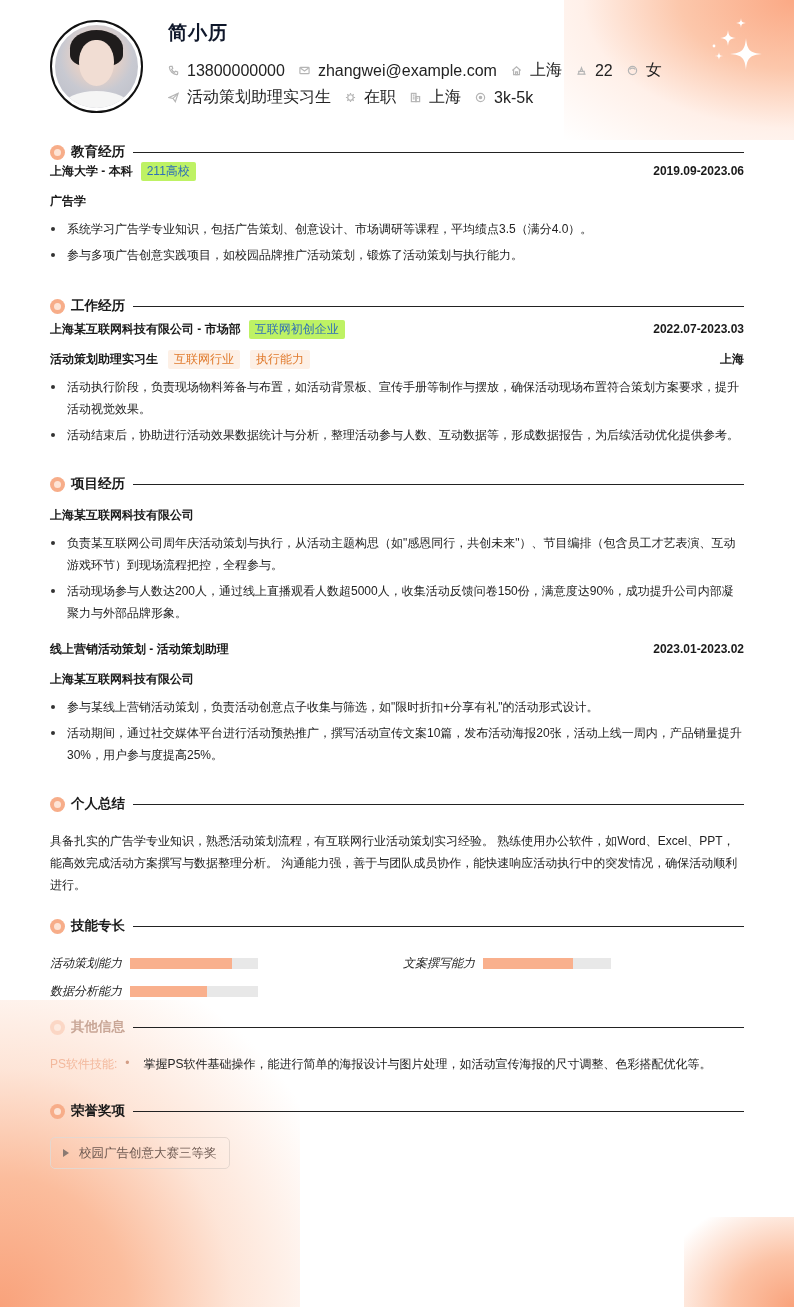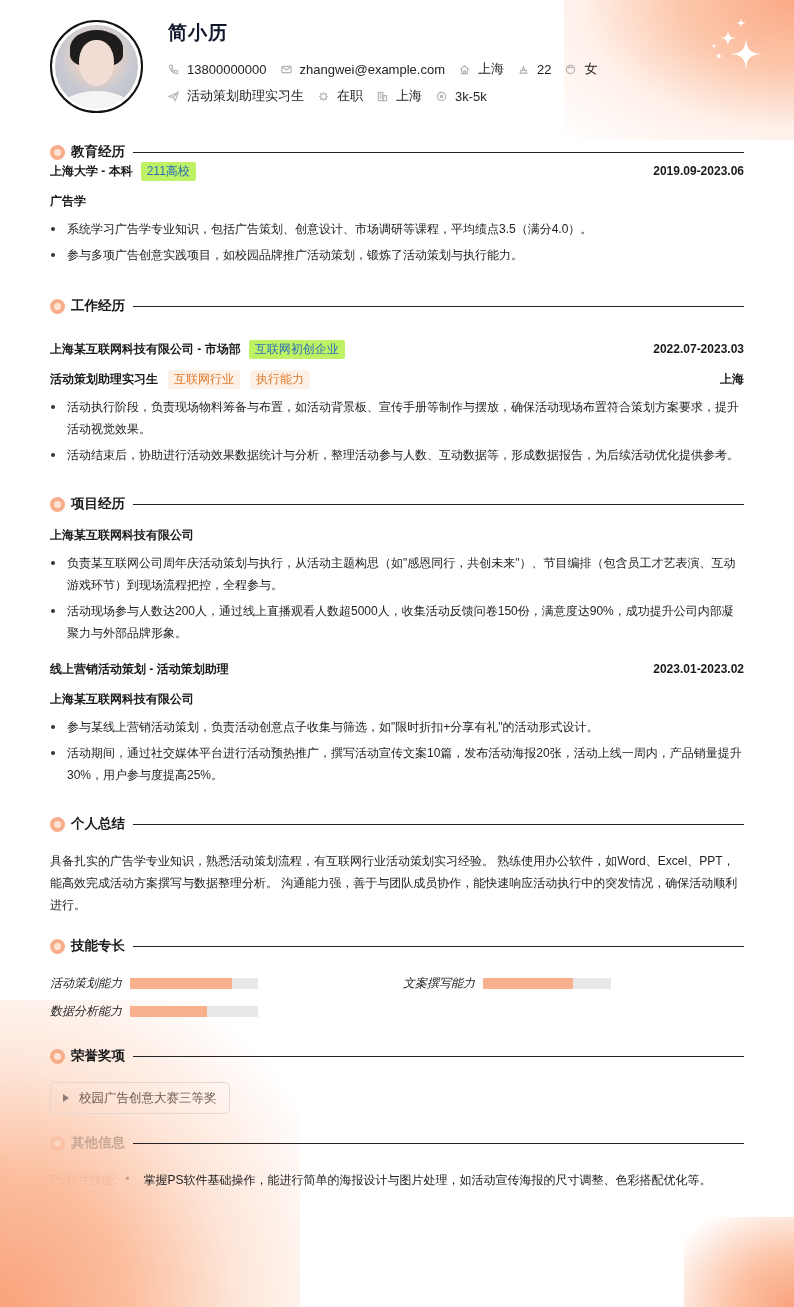--- a/index.html
+++ b/index.html
@@ -20,21 +20,21 @@
   
   .header { position: relative; height: 130px; }
   .avatar { position: absolute; left: 0; top: 20px; width: 93px; height: 93px; border-radius: 50%;
     border: 2px solid #111; background: #fff; padding: 3px; }
   .avatar-inner { width: 100%; height: 100%; border-radius: 50%; overflow: hidden;
     background: radial-gradient(circle at 50% 38%, #f4e3da 0%, #e8d1c6 28%, #c8c9d1 55%, #b9bcc6 100%); position: relative; }
   .hair { position: absolute; left: 18%; top: 6%; width: 64%; height: 44%; border-radius: 50% 50% 30% 30%; background: #1f1c1c; }
   .face { position: absolute; left: 29%; top: 18%; width: 42%; height: 56%; border-radius: 46% 46% 50% 50%; background: #f1ddd3; }
   .shirt { position: absolute; left: 8%; top: 80%; width: 84%; height: 40%; border-radius: 50% 50% 0 0; background: #f5f5f5; }
   .name { position: absolute; left: 118px; top: 20px; font-size: 19px; font-weight: 700; color: #0f172a; letter-spacing: 1px; }
-  .info-row { position: absolute; left: 118px; display: flex; font-size: 13px; color: #222; white-space: nowrap; }
+  .info-row { position: absolute; left: 118px; display: flex; font-size: 16px; color: #222; white-space: nowrap; }
   .info-row.r1 { top: 60px; }
   .info-row.r2 { top: 87px; }
   .info-item { display: flex; align-items: center; margin-right: 14px; }
   .ic { width: 11px; height: 11px; margin-right: 8px; display: inline-flex; align-items: center; justify-content: center; }
   .ic svg { width: 11px; height: 11px; stroke: #b5b5b5; fill: none; stroke-width: 1.3; }
 
   
   .section { position: relative; }
   .sec-head { display: flex; align-items: center; height: 20px; }
   .sec-icon { width: 15px; height: 15px; border-radius: 50%; background: #f7ad89; margin-right: 6px; position: relative; flex: none; }
@@ -205,21 +205,21 @@
       <li style="margin-top:4px;">参与多项广告创意实践项目，如校园品牌推广活动策划，锻炼了活动策划与执行能力。</li>
     </ul>
   </div>
 
   <div class="section" style="margin-top:30px;">
     <div class="sec-head">
       <span class="sec-icon"></span>
       <span class="sec-title">工作经历</span>
       <span class="sec-line"></span>
     </div>
-    <div class="row" style="margin-top:24px;align-items:center;">
+    <div class="row" style="margin-top:4px;align-items:center;">
       <div class="left">
         <span>上海某互联网科技有限公司 - 市场部</span>
         <span class="tag blue">互联网初创企业</span>
       </div>
       <span>2022.07-2023.03</span>
     </div>
     <div class="row" style="margin-top:12px;">
       <div class="left">
         <span>活动策划助理实习生</span>
         <span class="tag orange" style="margin-left:10px;">互联网行业</span>
@@ -295,39 +295,39 @@
       </div>
       <div class="skill">
         <span class="skill-label">数据分析能力</span>
         <div class="skill-bar">
           <div class="skill-fill" style="width: 60%;"></div>
         </div>
       </div>
     </div>
   </div>
 
+  <div class="section" style="margin-top:19px;">
+    <div class="sec-head">
+      <span class="sec-icon" style="opacity:0.35;"></span>
+      <span class="sec-title" style="color:#c9a797;">其他信息</span>
+      <span class="sec-line"></span>
+    </div>
+    <div class="other-row" style="margin-top:19px;">
+      <span class="other-label">PS软件技能:</span>
+      <span class="other-dot">•</span>
+      <span>掌握PS软件基础操作，能进行简单的海报设计与图片处理，如活动宣传海报的尺寸调整、色彩搭配优化等。</span>
+    </div>
+  </div>
+
   <div class="section" style="margin-top:28px;">
     <div class="sec-head">
       <span class="sec-icon"></span>
       <span class="sec-title">荣誉奖项</span>
       <span class="sec-line"></span>
     </div>
     <div style="margin-top:16px;">
       <div class="award">
         <span class="tri"></span>
         <span>校园广告创意大赛三等奖</span>
       </div>
     </div>
   </div>
-
-  <div class="section" style="margin-top:19px;">
-    <div class="sec-head">
-      <span class="sec-icon" style="opacity:0.35;"></span>
-      <span class="sec-title" style="color:#c9a797;">其他信息</span>
-      <span class="sec-line"></span>
-    </div>
-    <div class="other-row" style="margin-top:19px;">
-      <span class="other-label">PS软件技能:</span>
-      <span class="other-dot">•</span>
-      <span>掌握PS软件基础操作，能进行简单的海报设计与图片处理，如活动宣传海报的尺寸调整、色彩搭配优化等。</span>
-    </div>
-  </div>
 </div>
 
 </body></html>

